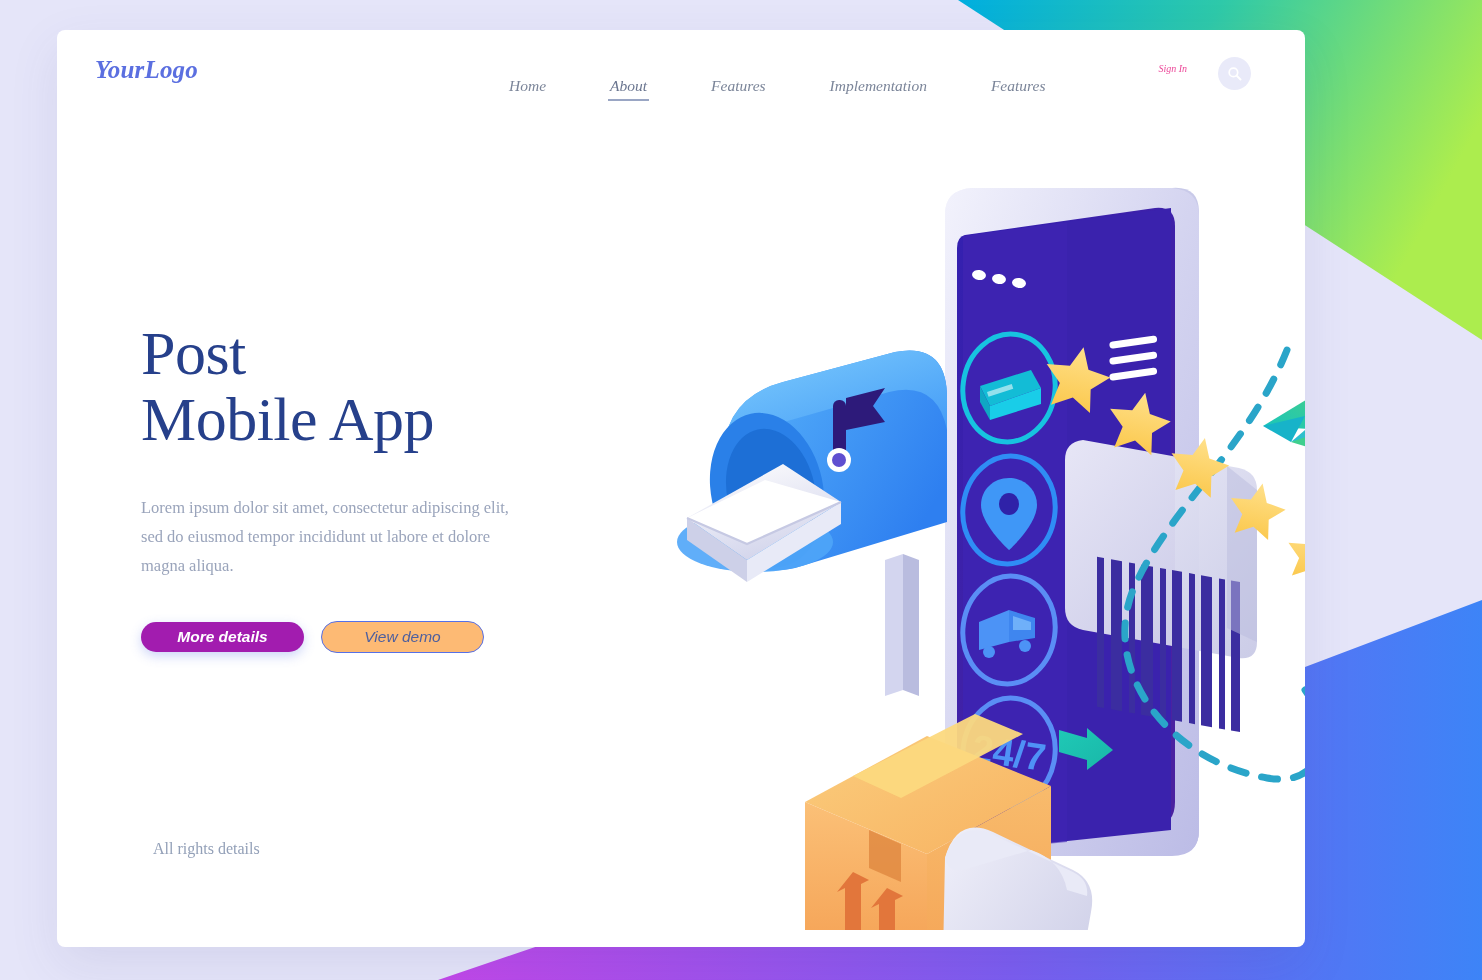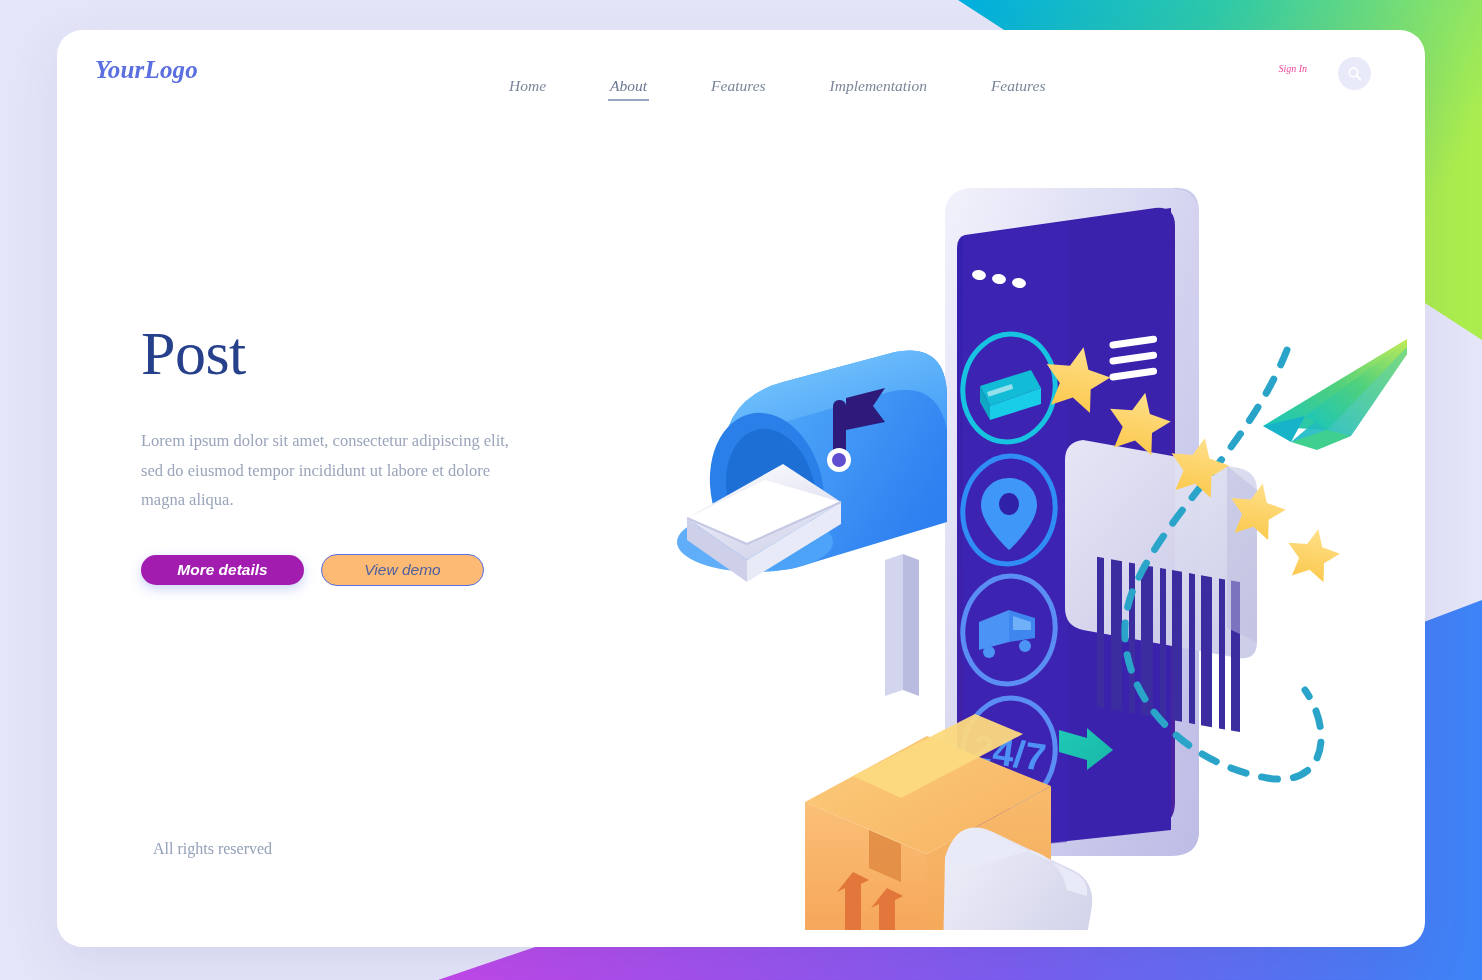--- a/index.html
+++ b/index.html
@@ -10,23 +10,23 @@
     position:relative;
   }
 
   
   #bg { position:absolute; inset:0; overflow:hidden; background:#e5e5f9; }
   #bg svg { position:absolute; inset:0; width:1482px; height:980px; display:block; }
 
   
   #card {
     position:absolute; left:57px; top:30px;
-    width:1368px; height:917px;
+    width:1248px; height:917px;
     background:#ffffff;
-    border-radius:25px;
+    border-radius:8px;
     box-shadow:0 18px 50px rgba(70,70,140,.10);
     overflow:hidden;
   }
 
   
   #header { position:absolute; left:0; top:0; width:100%; height:90px; }
   #logo {
     position:absolute; left:38px; top:26px;
     font-style:italic; font-weight:700; font-size:25px;
     color:#5b6fe0; letter-spacing:.2px;
@@ -128,29 +128,30 @@
       <svg width="17" height="17" viewBox="0 0 24 24">
         <circle cx="10.5" cy="10.5" r="6" fill="none" stroke="#ffffff" stroke-width="2.4"></circle>
         <line x1="15" y1="15" x2="20.5" y2="20.5" stroke="#ffffff" stroke-width="2.8" stroke-linecap="round"></line>
       </svg>
     </div>
   </div>
 
   <div id="hero">
     <h1>
       <span>Post</span>
+      <span class="l2">Mobile App</span>
     </h1>
     <p>Lorem ipsum dolor sit amet, consectetur adipiscing elit, sed do eiusmod tempor incididunt ut labore et dolore magna aliqua.</p>
     <div id="cta">
       <button class="btn btn-primary">More details</button>
       <button class="btn btn-ghost">View demo</button>
     </div>
   </div>
 
-  <div id="rights">All rights reserved</div>
+  <div id="rights">All rights details</div>
 
   <div id="art">
     <svg viewBox="0 0 780 800" xmlns="http://www.w3.org/2000/svg">
       <defs>
         <linearGradient id="frameG" x1="0" y1="0" x2="1" y2="1">
           <stop offset="0" stop-color="#f2f2fc"></stop>
             <stop offset="0.5" stop-color="#d4d4f0"></stop>
             <stop offset="1" stop-color="#bcbce6"></stop>
         </linearGradient>
         <linearGradient id="screenG" x1="0" y1="0" x2="0.7" y2="1">

